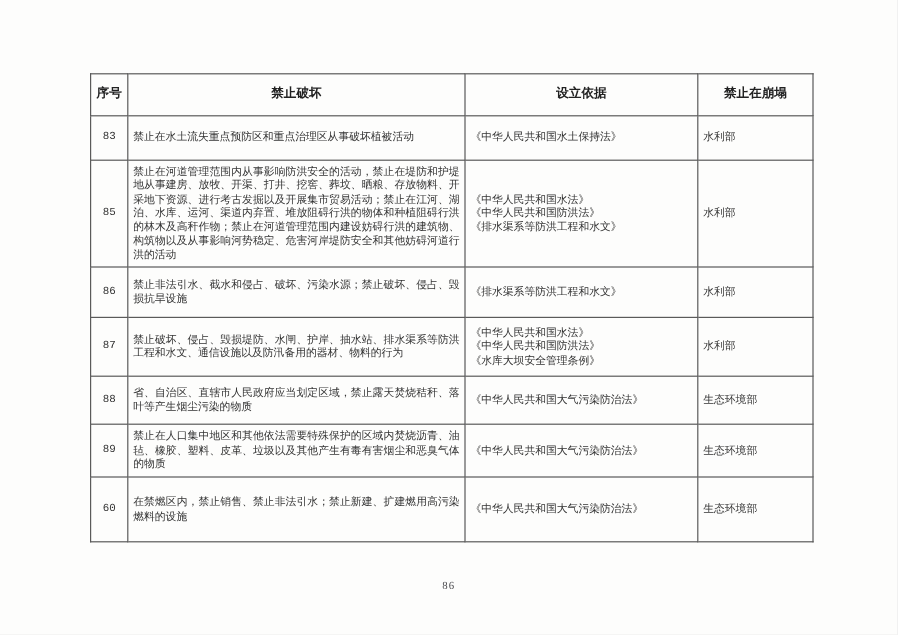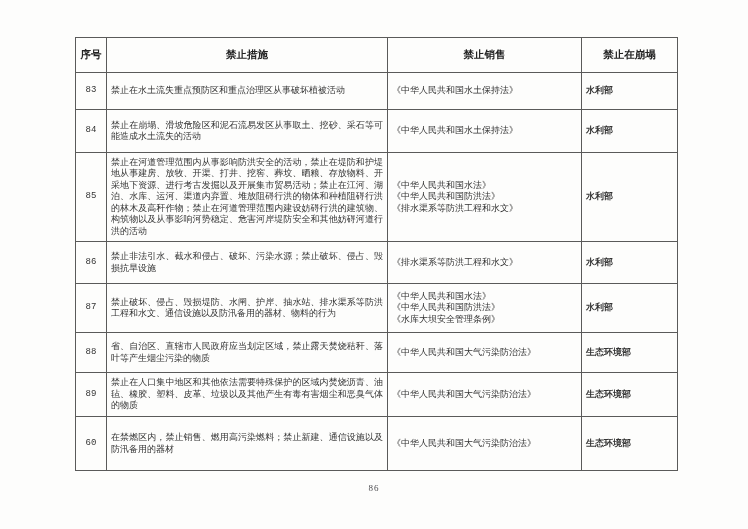--- a/index.html
+++ b/index.html
@@ -12,21 +12,21 @@
     position: relative;
     width: 748px;
     height: 529px;
     background: #fdfdfc;
     overflow: hidden;
     color: #2e2e2e;
   }
   table.rules {
     position: absolute;
     left: 75px;
-    top: 37px;
+    top: 61px;
     width: 602px;
     border-collapse: collapse;
     table-layout: fixed;
     font-size: 9px;
     line-height: 11.5px;
     color: #333;
   }
   table.rules col.w-no      { width: 31px; }
   table.rules col.w-measure { width: 281px; }
   table.rules col.w-basis   { width: 194px; }
@@ -48,21 +48,21 @@
   td.c-no {
     text-align: center;
     font-family: Liberation Mono, monospace;
   }
   td.c-measure {
     text-align: justify;
     padding-left: 4px;
     padding-right: 3px;
   }
   td.c-basis div { white-space: nowrap; }
-  td.c-dept { padding-left: 5px; font-weight: bold; }
+  td.c-dept { padding-left: 5px; }
 
   tr.r83 td { height: 32px; }
   tr.r84 td { height: 38px; }
   tr.r85 td { height: 84px; }
   tr.r86 td { height: 37px; }
   tr.r87 td { height: 44px; }
   tr.r88 td { height: 35px; }
   tr.r89 td { height: 39px; }
   tr.r90 td { height: 49px; }
 
@@ -85,37 +85,29 @@
   <table class="rules">
     <colgroup>
       <col class="w-no">
         <col class="w-measure">
         <col class="w-basis">
         <col class="w-dept">
     </colgroup>
     <thead>
       <tr>
         <th>序号</th>
-        <th>禁止措施</th>
-        <th>禁止销售</th>
+        <th>禁止破坏</th>
+        <th>设立依据</th>
         <th>禁止在崩塌</th>
       </tr>
     </thead>
     <tbody>
       <tr class="r83">
         <td class="c-no">83</td>
         <td class="c-measure">禁止在水土流失重点预防区和重点治理区从事破坏植被活动</td>
-        <td class="c-basis">
-          <div>《中华人民共和国水土保持法》</div>
-        </td>
-        <td class="c-dept">水利部</td>
-      </tr>
-      <tr class="r84">
-        <td class="c-no">84</td>
-        <td class="c-measure">禁止在崩塌、滑坡危险区和泥石流易发区从事取土、挖砂、采石等可能造成水土流失的活动</td>
         <td class="c-basis">
           <div>《中华人民共和国水土保持法》</div>
         </td>
         <td class="c-dept">水利部</td>
       </tr>
       <tr class="r85">
         <td class="c-no">85</td>
         <td class="c-measure">禁止在河道管理范围内从事影响防洪安全的活动，禁止在堤防和护堤地从事建房、放牧、开渠、打井、挖窖、葬坟、晒粮、存放物料、开采地下资源、进行考古发掘以及开展集市贸易活动；禁止在江河、湖泊、水库、运河、渠道内弃置、堆放阻碍行洪的物体和种植阻碍行洪的林木及高秆作物；禁止在河道管理范围内建设妨碍行洪的建筑物、构筑物以及从事影响河势稳定、危害河岸堤防安全和其他妨碍河道行洪的活动</td>
         <td class="c-basis">
           <div>《中华人民共和国水法》</div>
@@ -153,21 +145,21 @@
       <tr class="r89">
         <td class="c-no">89</td>
         <td class="c-measure">禁止在人口集中地区和其他依法需要特殊保护的区域内焚烧沥青、油毡、橡胶、塑料、皮革、垃圾以及其他产生有毒有害烟尘和恶臭气体的物质</td>
         <td class="c-basis">
           <div>《中华人民共和国大气污染防治法》</div>
         </td>
         <td class="c-dept">生态环境部</td>
       </tr>
       <tr class="r90">
         <td class="c-no">60</td>
-        <td class="c-measure">在禁燃区内，禁止销售、燃用高污染燃料；禁止新建、通信设施以及防汛备用的器材</td>
+        <td class="c-measure">在禁燃区内，禁止销售、禁止非法引水；禁止新建、扩建燃用高污染燃料的设施</td>
         <td class="c-basis">
           <div>《中华人民共和国大气污染防治法》</div>
         </td>
         <td class="c-dept">生态环境部</td>
       </tr>
     </tbody>
   </table>
 
   <div class="page-number">86</div>
 

